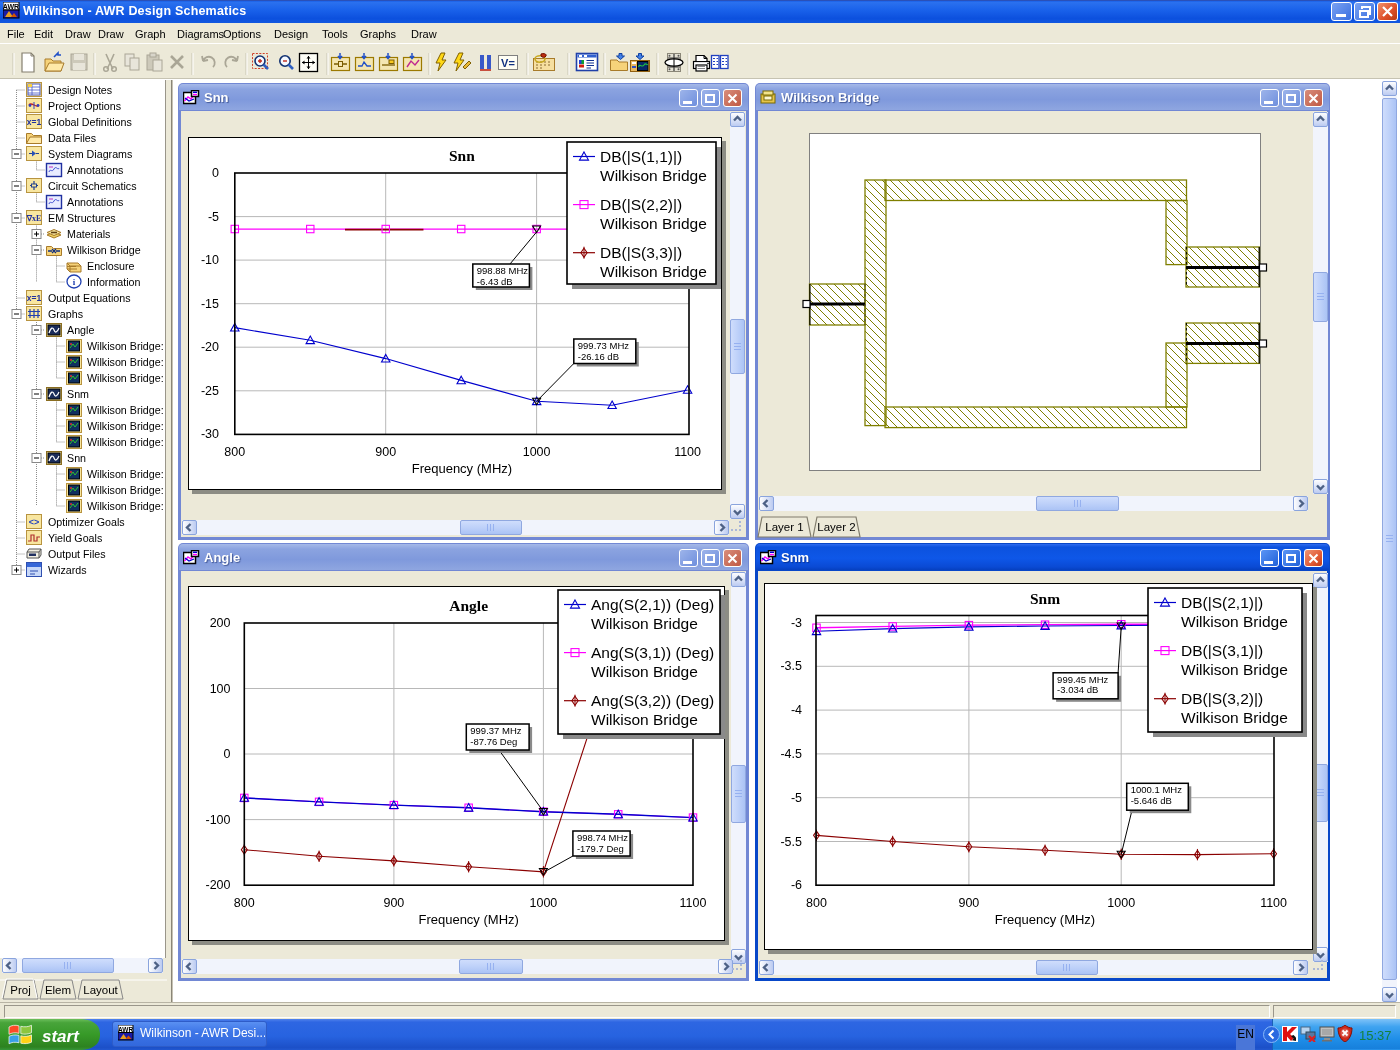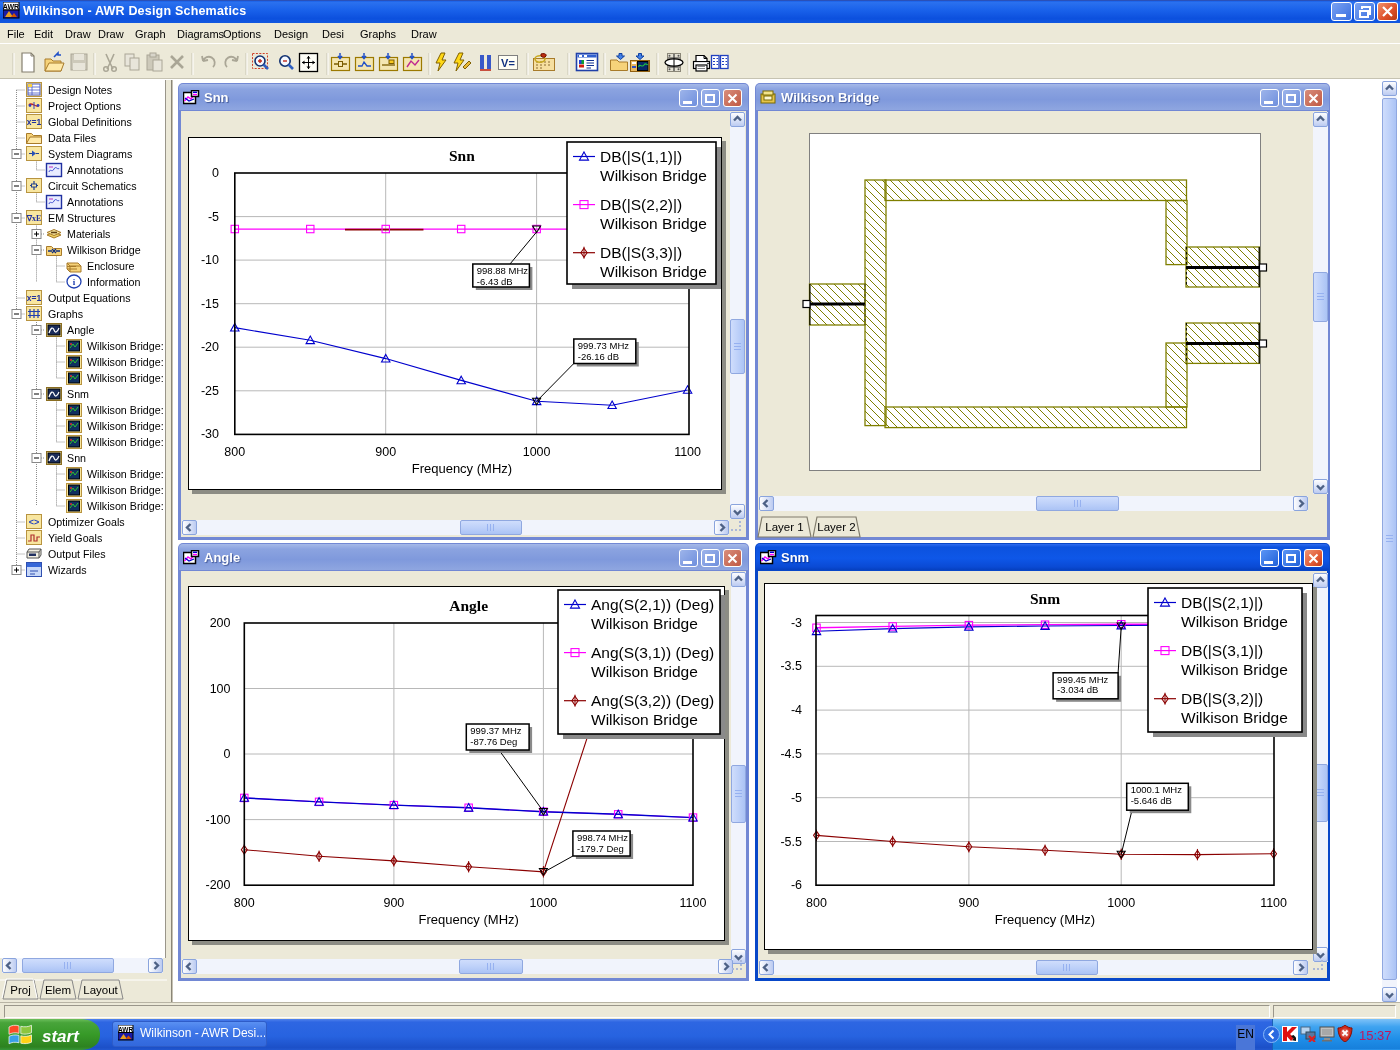--- a/index.html
+++ b/index.html
@@ -52,21 +52,21 @@
   </svg>
 <div class="ab" id="menubar"></div>
 <span class="ab mitem" style="left:7px">File</span>
 <span class="ab mitem" style="left:34px">Edit</span>
 <span class="ab mitem" style="left:65px">Draw</span>
 <span class="ab mitem" style="left:98px">Draw</span>
 <span class="ab mitem" style="left:135px">Graph</span>
 <span class="ab mitem" style="left:177px">Diagrams</span>
 <span class="ab mitem" style="left:223px">Options</span>
 <span class="ab mitem" style="left:274px">Design</span>
-<span class="ab mitem" style="left:322px">Desi</span>
+<span class="ab mitem" style="left:322px">Tools</span>
 <span class="ab mitem" style="left:360px">Graphs</span>
 <span class="ab mitem" style="left:411px">Draw</span>
 <div class="ab" style="left:0px;top:43px;width:1400px;height:1px;background:#ffffff;"></div>
 <div class="ab" style="left:0px;top:44px;width:1400px;height:1px;background:#c6c3b2;"></div>
 <div class="ab" id="toolbar"></div>
 
 <svg class="ab" style="left:0;top:45px" width="1400" height="34">
     <line x1="13" y1="8" x2="13" y2="30" stroke="#c9c5b2" stroke-width="1"></line>
     <line x1="14" y1="8" x2="14" y2="30" stroke="#ffffff" stroke-width="1"></line>
     <g transform="translate(20,8)">
@@ -1044,12 +1044,12 @@
     <rect x="1" y="1" width="14" height="10" fill="#c0c0c0" stroke="#505050"></rect>
     <rect x="3" y="3" width="10" height="6" fill="#a8a8a8"></rect>
     <rect x="5" y="12" width="6" height="2" fill="#909090"></rect>
     <rect x="3" y="14" width="10" height="1.5" fill="#707070"></rect>
   </svg>
 <svg class="ab" style="left:1337px;top:1025px" width="16" height="17">
     <path d="M8 0 C10 2 13 3 15 3 C15 10 12 15 8 17 C4 15 1 10 1 3 C3 3 6 2 8 0 Z" fill="#d02818" stroke="#801008"></path>
     <circle cx="8" cy="8" r="4.5" fill="#f0f0f0" opacity="0.25"></circle>
     <path d="M5.5 5.5 L10.5 10.5 M10.5 5.5 L5.5 10.5" stroke="#fff" stroke-width="1.8"></path>
   </svg>
-<div class="ab" style="left:1359px;top:1028px;width:40px;height:16px;color:#be185d;font-size:13px;">15:37</div>
+<div class="ab" style="left:1359px;top:1028px;width:40px;height:16px;color:#15803d;font-size:13px;">15:37</div>
 </body></html>

